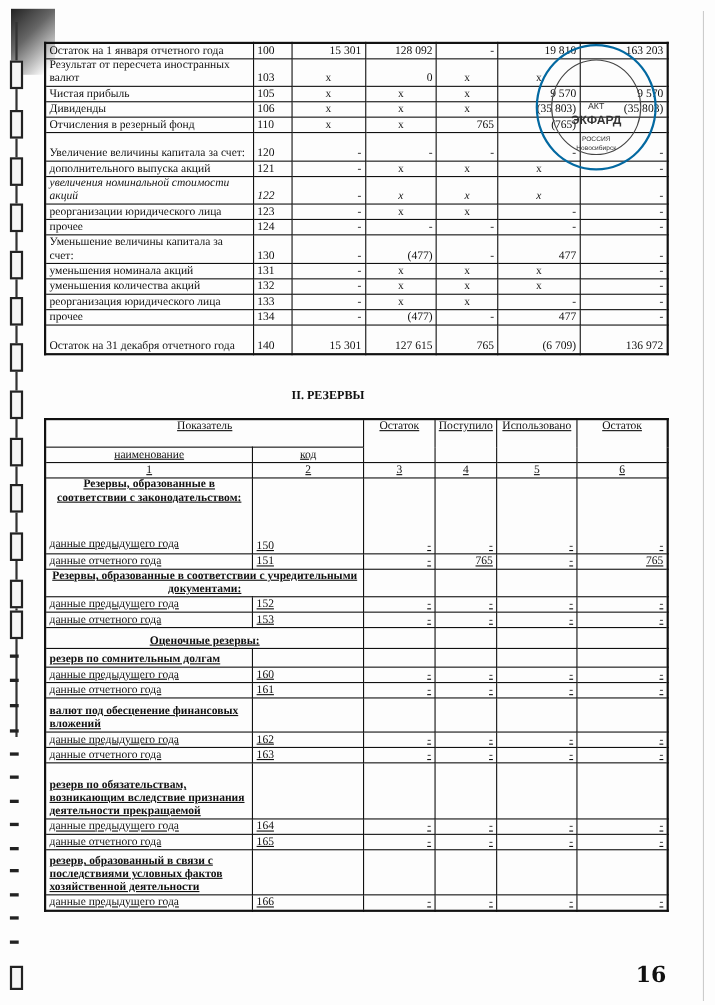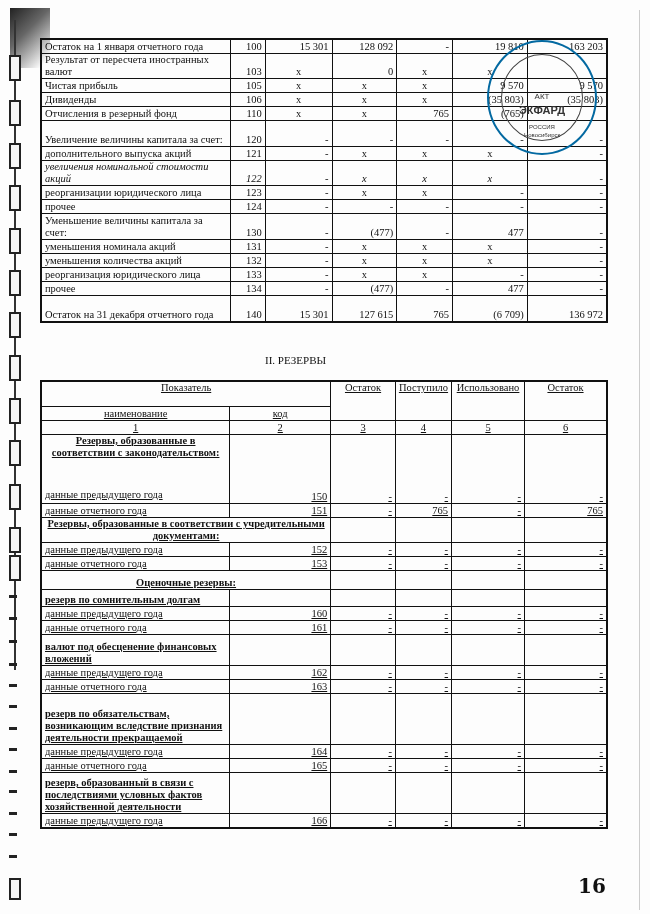--- a/index.html
+++ b/index.html
@@ -9,28 +9,28 @@
   .binding .shade { position:absolute; left:10px; top:8px; width:40px; height:60px;
     background:linear-gradient(135deg,#222 0%,#666 40%,rgba(255,255,255,0) 90%); }
   .binding .line { position:absolute; left:14px; top:20px; width:2px; height:650px; background:#333; }
   .binding .hole { position:absolute; left:9px; width:8px; height:22px; border:2px solid #222; background:#f6f6f6; }
   .binding .dash { position:absolute; left:9px; width:8px; height:3px; background:#222; }
   .stray-line { position:absolute; right:10px; top:10px; width:1px; height:900px; background:#ccc; }
 
   table { border-collapse:collapse; position:absolute; }
   td { border:1px solid #111; font-size:10.5px; line-height:12px; padding:0 3px; vertical-align:bottom; }
   td.num { text-align:right; }
-  td.code { text-align:right;margin-top:20px; }
+  td.code { text-align:left;margin-top:20px; }
   td.c { text-align:center; }
   .t1 { left:40px; top:38px; width:568px; border:2px solid #111; }
   .t1 td { height:13px; }
   .t2 { left:40px; top:380px; width:568px; border:2px solid #111;text-decoration:underline; }
   .t2 td { height:13px; }
   .bold { font-weight:bold; }
-  .section-title { position:absolute; left:265px; top:354px; font-weight:normal; font-size:11px; }
+  .section-title { position:absolute; left:265px; top:354px; font-weight:bold; font-size:11px; }
   .page-num { position:absolute; left:578px; top:874px; font-size:20px; font-weight:bold; font-family:"DejaVu Serif", serif; }
   .stamp { position:absolute; left:487px; top:40px; width:110px; height:115px; border:2px solid #0369a1; border-radius:50%;
     box-sizing:border-box; pointer-events:none; }
   .stamp .inner { position:absolute; left:12px; top:12px; right:12px; bottom:12px; border:1px solid #444; border-radius:50%; }
   .stamp .txt { position:absolute; width:100%; text-align:center; font-family:"Liberation Sans", sans-serif; color:#333; }
 </style>
 </head>
 <body>
 
 <div class="binding">

